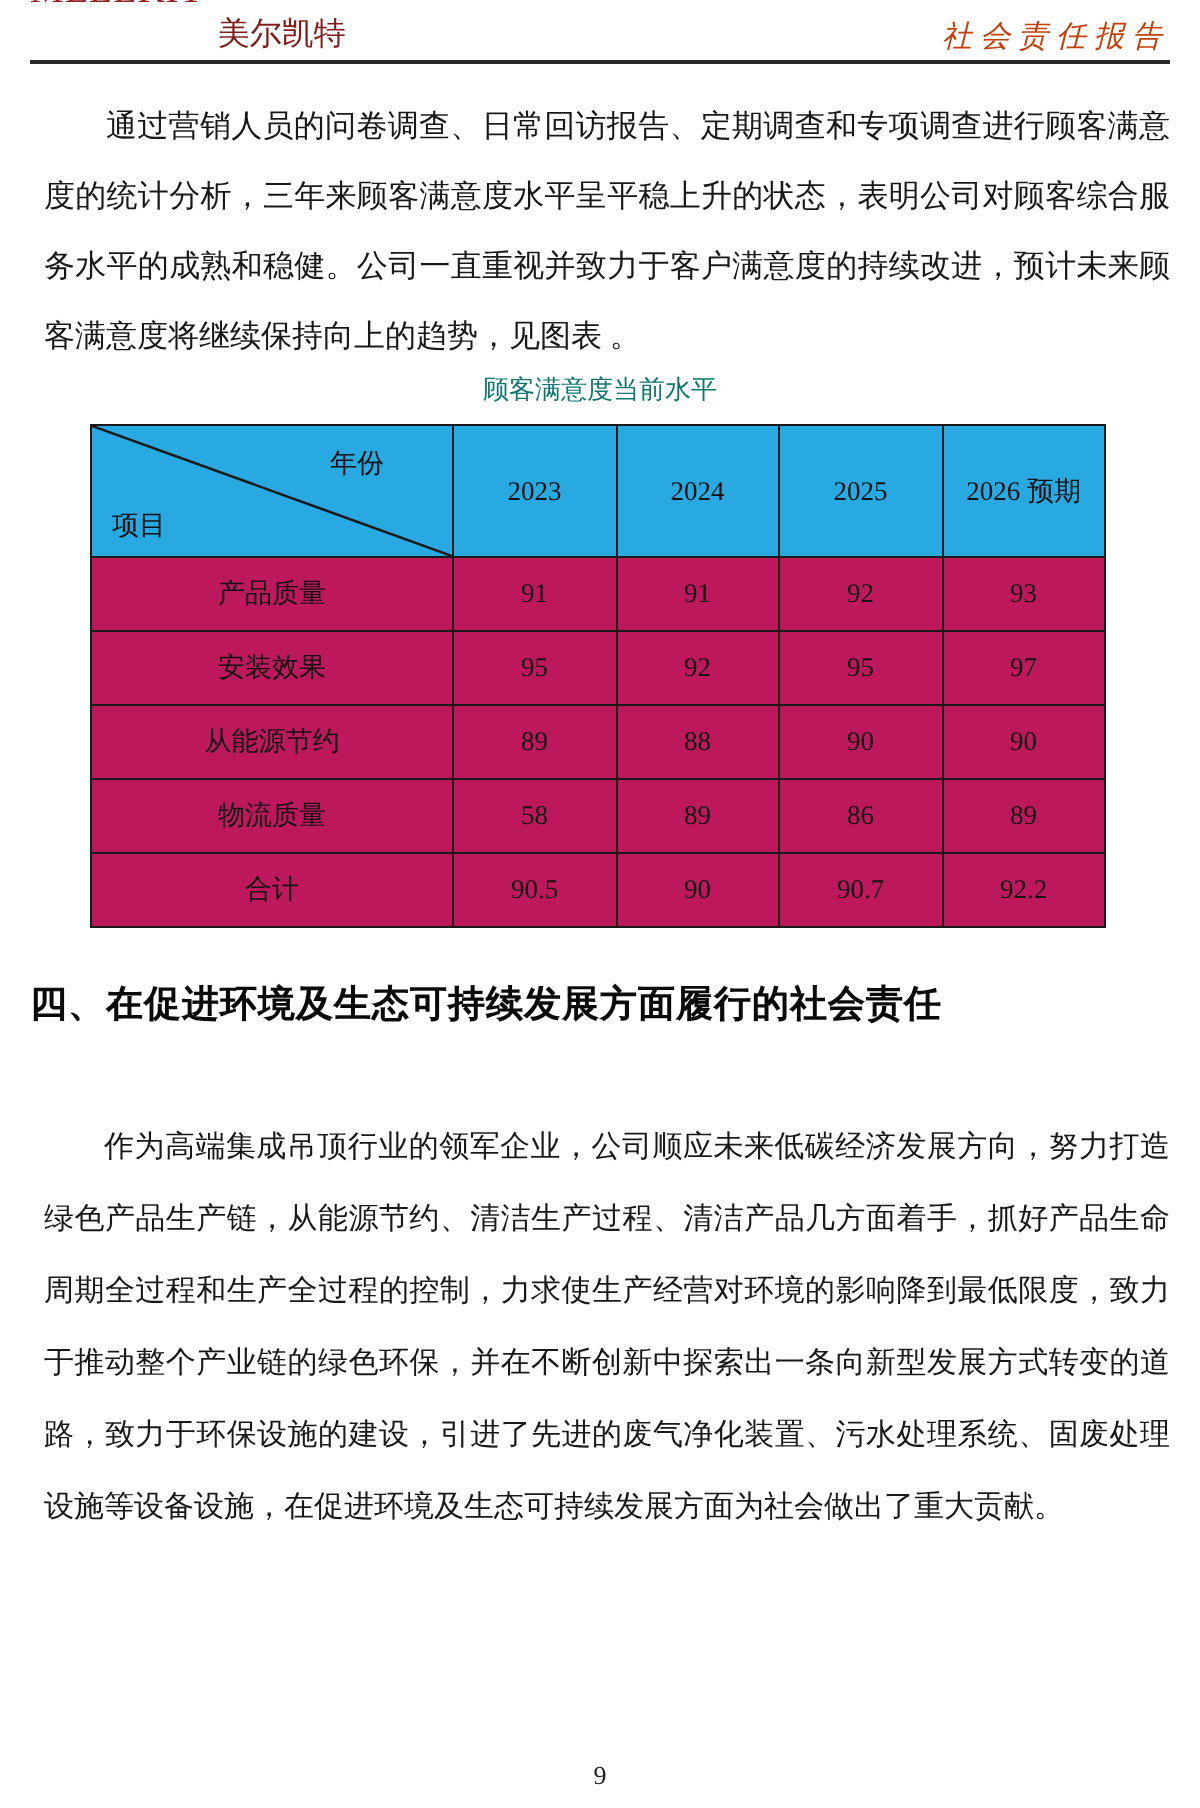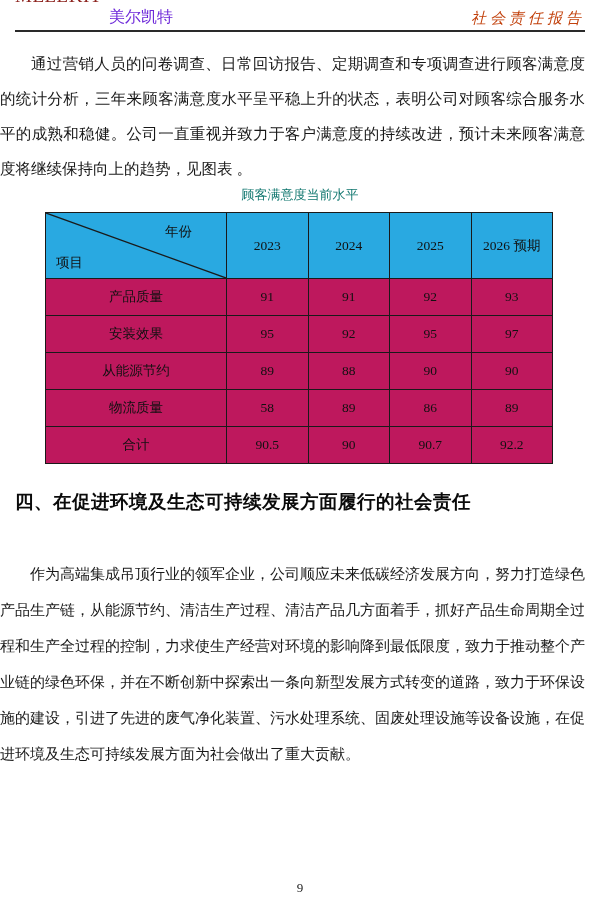--- a/index.html
+++ b/index.html
@@ -28,36 +28,36 @@
   }
   .brand { display: flex; align-items: center; }
   .brand-en {
     font-family: "Liberation Serif", serif;
     font-size: 19px;
     color: #8d241f;
     letter-spacing: 0.5px;
   }
   .brand-cn {
     font-size: 16px;
-    color: #6d28d9;
+    color: #7f1d1d;
     margin-left: 7px;
     margin-top: 44px;
   }
   .doc-title {
     font-size: 15px;
     color: #c2410c;
     letter-spacing: 4px;
     font-style: italic;
     font-family: "Liberation Serif", serif;
   }
 
   
   .para {
     position: absolute;
-    left: 0; right: 15px;
+    left: 22px; right: 15px;
     font-size: 15.5px;
     line-height: 35px;
     text-align: justify;
     text-indent: 2em;
     color: #181818;
   }
   .para-1 { top: 46px; }
   .para-2 { top: 556px; line-height: 36px; font-family: "Liberation Sans", "DejaVu Sans", sans-serif; font-size: 15px; }
 
   

